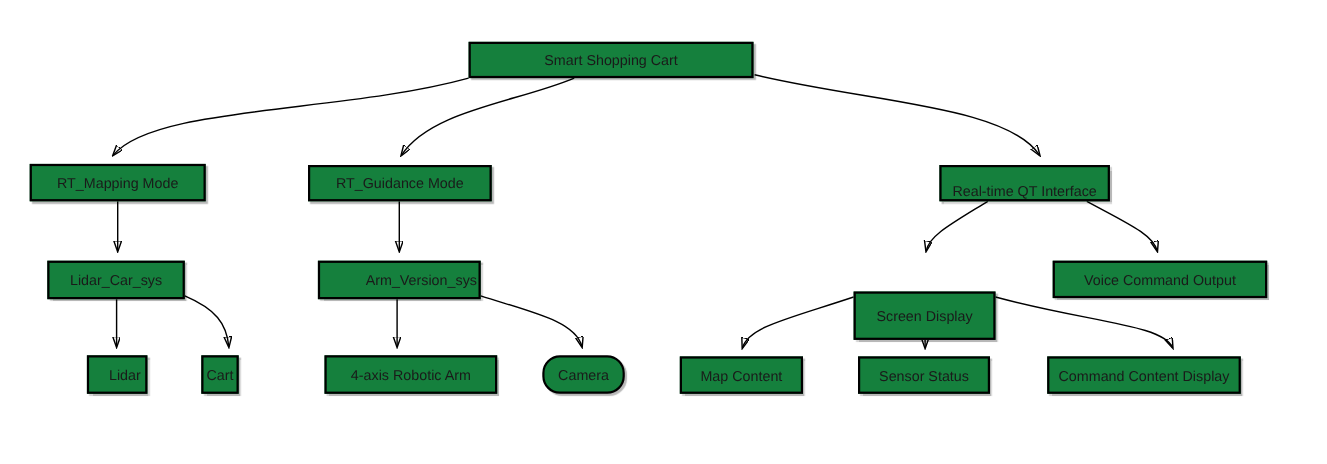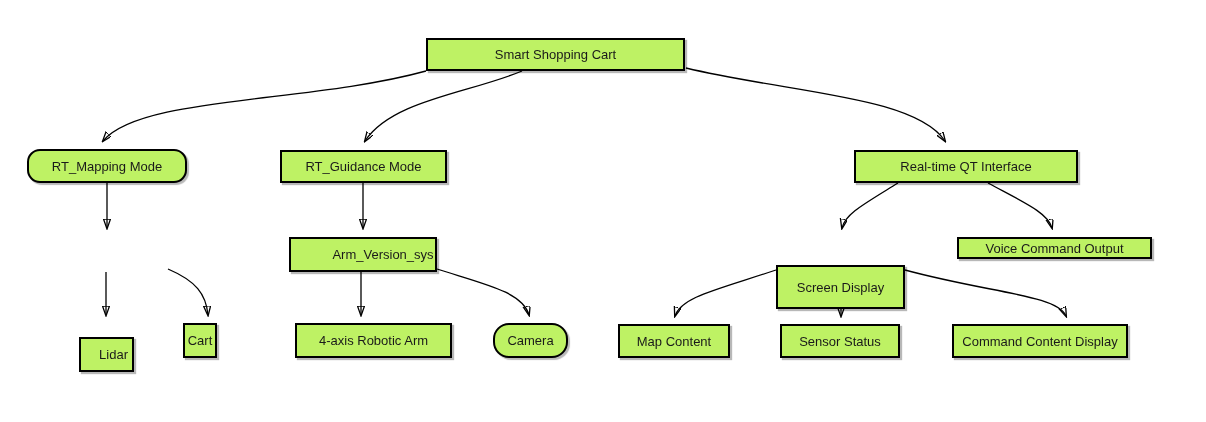--- a/index.html
+++ b/index.html
@@ -23,42 +23,42 @@
     height: 422px;
   }
   .edges path {
     fill: none;
     stroke: #000000;
     stroke-width: 1.3;
   }
   .node {
     position: absolute;
     box-sizing: border-box;
-    background: #bef264;
+    background: #15803d;
     border: 2px solid #000000;
     box-shadow: 2px 2px 1px rgba(0,0,0,0.28);
     display: flex;
     align-items: center;
     justify-content: center;
     text-align: center;
     font-size: 13px;
     color: #1a1a1a;
     white-space: nowrap;
     padding: 0 6px;
   }
   
   .n-root            { left: 426px; top: 38px;  width: 259px; height: 33px; }
-  .n-mapping         { left: 27px;  top: 149px; width: 160px; height: 34px; border-radius: 13px; }
+  .n-mapping         { left: 27px;  top: 149px; width: 160px; height: 34px; }
   .n-guidance        { left: 280px; top: 150px; width: 167px; height: 33px; align-items: center; }
-  .n-qt              { left: 854px; top: 150px; width: 224px; height: 33px; }
+  .n-qt              { left: 854px; top: 150px; width: 155px; height: 33px; align-items: flex-end; }
   .n-lidarcar        { left: 43px;  top: 237px; width: 125px; height: 35px; }
   .n-armver          { left: 289px; top: 237px; width: 148px; height: 35px; padding-left: 46px; }
   .n-screen          { left: 776px; top: 237px; width: 129px; height: 44px; margin-top: 28px; }
-  .n-voice           { left: 957px; top: 237px; width: 195px; height: 22px; text-align: right; }
-  .n-lidar           { left: 79px;  top: 337px; width: 55px;  height: 35px; padding-left: 20px; }
+  .n-voice           { left: 957px; top: 237px; width: 195px; height: 34px; text-align: right; }
+  .n-lidar           { left: 79px;  top: 323px; width: 55px;  height: 35px; padding-left: 20px; }
   .n-cart            { left: 183px; top: 323px; width: 34px;  height: 35px; }
   .n-arm             { left: 283px; top: 323px; width: 157px; height: 35px; margin-left: 12px; }
   .n-camera          { left: 493px; top: 323px; width: 75px;  height: 35px; border-radius: 16px; }
   .n-map             { left: 618px; top: 324px; width: 112px; height: 34px; }
   .n-sensor          { left: 780px; top: 324px; width: 120px; height: 34px; }
   .n-command         { left: 952px; top: 324px; width: 176px; height: 34px; }
 </style>
 </head>
 <body>
 
@@ -95,20 +95,23 @@
   </div>
 
   <div class="node n-guidance">
     <span>RT_Guidance Mode</span>
   </div>
 
   <div class="node n-qt">
     <span>Real-time QT Interface</span>
   </div>
 
+  <div class="node n-lidarcar">
+    <span>Lidar_Car_sys</span>
+  </div>
 
   <div class="node n-armver">
     <span>Arm_Version_sys</span>
   </div>
 
   <div class="node n-screen">
     <span>Screen Display</span>
   </div>
 
   <div class="node n-voice">

